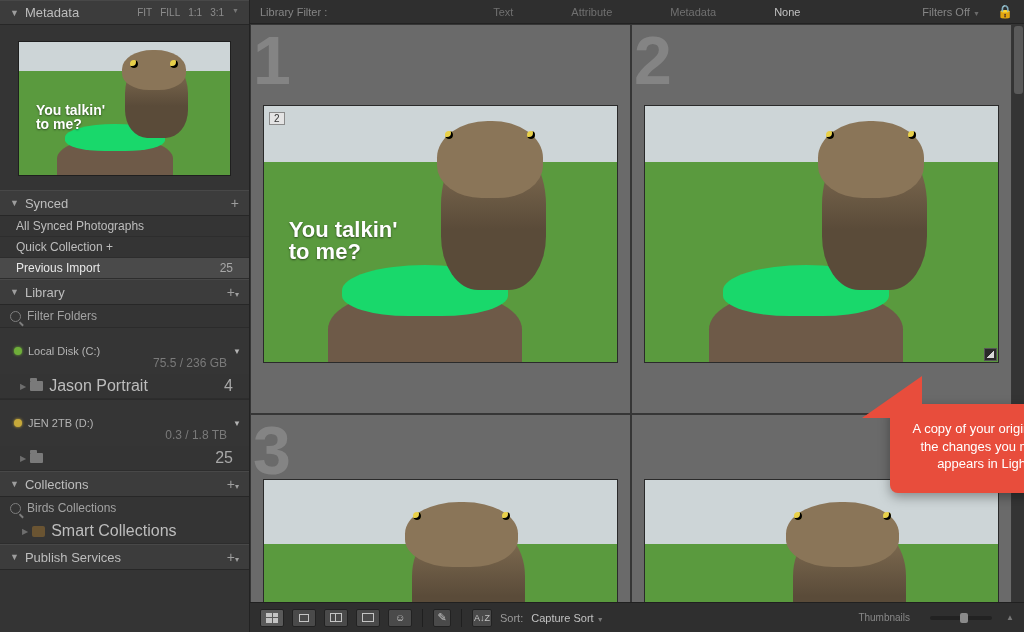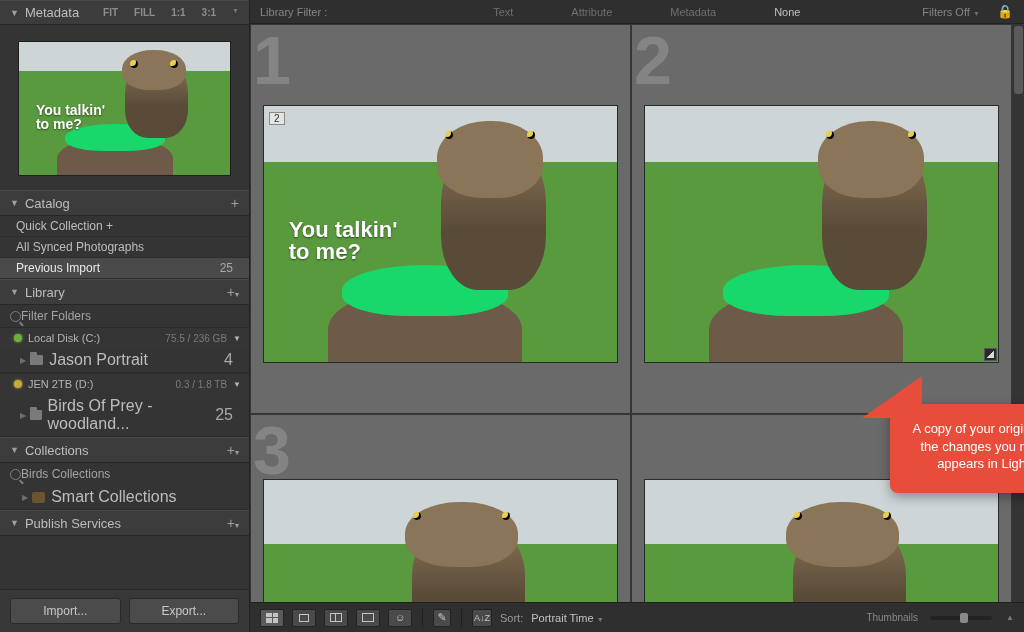--- a/index.html
+++ b/index.html
@@ -5,21 +5,21 @@
   * { box-sizing: border-box; margin: 0; padding: 0; }
   html, body { width: 1024px; height: 632px; overflow: hidden; font-family: "Lucida Grande", "Segoe UI", sans-serif; background: #3a3a3a; color: #c0c0c0; }
   .app { display: flex; width: 1024px; height: 632px; background: #303030; }
 
   
   .sidebar { width: 250px; background: #343434; display: flex; flex-direction: column; border-right: 1px solid #222; }
   .panel-header { background: #3c3c3c; color: #bdbdbd; font-size: 13px; padding: 4px 10px; display: flex; align-items: center; gap: 6px; border-top: 1px solid #484848; border-bottom: 1px solid #272727; }
   .panel-header .spacer { flex: 1; }
   .panel-header .tri { font-size: 9px; color: #9e9e9e; }
   .panel-header .add { font-size: 14px; color: #9e9e9e; }
-  .nav-zoom { display: flex; gap: 16px; font-size: 10px; color: #8d8d8d; font-weight: bold; }
+  .nav-zoom { display: flex; gap: 8px; font-size: 10px; color: #8d8d8d; }
   .nav-zoom span { cursor: pointer; }
 
   .nav-thumb-wrap { padding: 16px 18px 14px; background: #343434; }
   .nav-thumb { width: 100%; height: 135px; position: relative; overflow: hidden; border: 1px solid #1f1f1f; }
   .owl-sky { position: absolute; inset: 0; height: 22%; background: #cdd5d7; }
   .owl-grass { position: absolute; top: 22%; bottom: 0; left: 0; right: 0; background: #5a9a3e; }
   .owl-perch { position: absolute; bottom: 0; left: 18%; width: 55%; height: 28%; background: #6e5a48; border-top-left-radius: 45% 55%; border-top-right-radius: 45% 55%; }
   .owl-turf { position: absolute; bottom: 18%; left: 22%; width: 47%; height: 20%; background: #19d86b; border-radius: 50% 50% 40% 40%; }
   .owl-body { position: absolute; top: 12%; left: 50%; width: 30%; height: 60%; background: linear-gradient(180deg,#8a7558 0%, #5a4b39 60%); border-radius: 44% 44% 35% 35%; }
   .owl-head { position: absolute; top: 6%; left: 49%; width: 30%; height: 30%; background: #8a7558; border-radius: 48% 48% 42% 42%; }
@@ -33,23 +33,23 @@
   .list-row .spacer { flex: 1; }
   .list-row .count { color: #a8a8a8; padding-right: 6px; }
   .list-row .row-tri { color: #6e6e6e; font-size: 8px; margin-right: 4px; }
   .list-row .folder-ic { width: 13px; height: 10px; background: #7a7a7a; border-radius: 1px; margin-right: 6px; position: relative; }
   .list-row .folder-ic::before { content: ""; position: absolute; top: -3px; left: 0; width: 7px; height: 3px; background: #7a7a7a; border-radius: 1px 1px 0 0; }
 
   .drive-row { display: flex; align-items: center; gap: 6px; padding: 4px 8px 4px 14px; font-size: 11px; color: #b4b4b4; background: #353535; border-top: 1px solid #2b2b2b; }
   .drive-led { width: 8px; height: 8px; border-radius: 50%; background: #6fae3a; box-shadow: 0 0 3px #6fae3a; }
   .drive-led.yellow { background: #c7a93a; box-shadow: 0 0 3px #c7a93a; }
   .drive-row .spacer { flex: 1; }
-  .drive-row .size { font-size: 10px; color: #7a7a7a; }
-
-  .filter-row { display: flex; align-items: center; padding: 4px 10px; font-size: 12px; color: #a2a2a2; }
+  .drive-row .size { font-size: 12px; color: #7a7a7a; margin-top: 24px; }
+
+  .filter-row { display: flex; align-items: center; gap: 6px; padding: 4px 10px; font-size: 12px; color: #a2a2a2; }
   .filter-row .mag { width: 11px; height: 11px; border: 1.5px solid #7e7e7e; border-radius: 50%; position: relative; }
   .filter-row .mag::after { content: ""; position: absolute; right: -4px; bottom: -4px; width: 5px; height: 1.5px; background: #7e7e7e; transform: rotate(45deg); }
   .smart-ic { width: 13px; height: 11px; background: #6a5432; border-radius: 2px; margin-right: 6px; }
 
   .btm-btns { display: flex; gap: 8px; padding: 8px 10px; margin-top: auto; background: #383838; border-top: 1px solid #272727; }
   .btm-btns button { flex: 1; background: #4b4b4b; border: 1px solid #2a2a2a; color: #c8c8c8; font-size: 12px; padding: 5px 0; border-radius: 3px; cursor: pointer; }
 
   
   .main { flex: 1; display: flex; flex-direction: column; background: #3e3e3e; position: relative; }
   .filter-bar { height: 24px; background: #2f2f2f; display: flex; align-items: center; padding: 0 10px; gap: 14px; font-size: 11px; color: #868686; border-bottom: 1px solid #222; }
@@ -88,21 +88,21 @@
   .tb-btn.active { background: #5a5a5a; }
   .tb-btn .ic { width: 12px; height: 10px; }
   .grid4 { display: grid; grid-template-columns: 1fr 1fr; grid-template-rows: 1fr 1fr; gap: 1px; width: 12px; height: 10px; }
   .grid4 div { background: #c4c4c4; }
   .sq1 { width: 10px; height: 8px; border: 1px solid #c4c4c4; }
   .sq2 { width: 12px; height: 9px; border: 1px solid #c4c4c4; position: relative; }
   .sq2::after { content:""; position:absolute; left:4px; top:0; bottom:0; width:1px; background:#c4c4c4;}
   .toolbar .spacer { flex: 1; }
   .toolbar .sep { width: 1px; height: 18px; background: #1f1f1f; margin: 0 2px; }
   .sort-tri { font-size: 7px; color: #777; }
-  .thumbs-lbl { font-size: 10px; color: #888; margin-right: 4px; }
+  .thumbs-lbl { font-size: 10px; color: #888; margin-right: 12px; }
   .th-slider { width: 62px; height: 4px; background: #222; border-radius: 2px; position: relative; }
   .th-slider .knob { position: absolute; left: 30px; top: -3px; width: 8px; height: 10px; background: #8a8a8a; border-radius: 2px; }
   .expand-tri { font-size: 8px; color: #777; margin-left: 6px; }
 </style>
 </head>
 <body>
 
 <div class="app">
 
   <div class="sidebar">
@@ -132,31 +132,31 @@
             <div class="owl-eye r"></div>
           </div>
         <div class="owl-text">
           <span>You talkin'</span><br><span>to me?</span>
         </div>
       </div>
     </div>
 
     <div class="panel-header">
       <span class="tri">▼</span>
-      <span>Catalog</span>
+      <span>Synced</span>
       <span class="spacer"></span>
       <span class="add">+</span>
     </div>
     <div class="list">
       <div class="list-row">
+        <span>All Synced Photographs</span>
+          <span class="spacer"></span>
+      </div>
+      <div class="list-row">
         <span>Quick Collection  +</span>
-          <span class="spacer"></span>
-      </div>
-      <div class="list-row">
-        <span>All Synced Photographs</span>
           <span class="spacer"></span>
       </div>
       <div class="list-row selected">
         <span>Previous Import</span>
           <span class="spacer"></span>
         <span class="count">25</span>
       </div>
     </div>
 
     <div class="panel-header">
@@ -186,21 +186,20 @@
     <div class="drive-row">
       <span class="drive-led yellow"></span>
       <span>JEN 2TB (D:)</span>
         <span class="spacer"></span>
       <span class="size">0.3 / 1.8 TB</span>
       <span class="tri" style="font-size:8px;">▼</span>
     </div>
     <div class="list-row" style="padding-left:20px;">
       <span class="row-tri">▶</span>
       <span class="folder-ic"></span>
-      <span>Birds Of Prey - woodland...</span>
         <span class="spacer"></span>
       <span class="count">25</span>
     </div>
 
     <div class="panel-header">
       <span class="tri">▼</span>
       <span>Collections</span>
       <span class="spacer"></span>
       <span class="add">+<span style="font-size:8px;">▾</span></span>
     </div>
@@ -214,24 +213,20 @@
       <span>Smart Collections</span>
     </div>
 
     <div class="panel-header">
       <span class="tri">▼</span>
       <span>Publish Services</span>
       <span class="spacer"></span>
       <span class="add">+<span style="font-size:8px;">▾</span></span>
     </div>
 
-    <div class="btm-btns">
-      <button>Import...</button>
-      <button>Export...</button>
-    </div>
   </div>
 
   <div class="main">
 
     <div class="filter-bar">
       <span>Library Filter :</span>
       <span class="spacer"></span>
       <span class="tab">Text</span>
       <span class="tab">Attribute</span>
       <span class="tab">Metadata</span>
@@ -342,21 +337,21 @@
       <span class="sep"></span>
       <div class="tb-btn" style="width:18px;">
           <span style="font-size:11px;color:#c4c4c4;">✎</span>
         </div>
       <span class="sep"></span>
       <div class="tb-btn" style="width:20px;">
           <span style="font-size:9px;color:#c4c4c4;">A↓Z</span>
         </div>
       <span>Sort:</span>
       <span style="color:#c2c2c2;">
-        <span>Portrait Time</span> <span class="sort-tri">▼</span>
+        <span>Capture Sort</span> <span class="sort-tri">▼</span>
       </span>
       <span class="spacer"></span>
       <span class="thumbs-lbl">Thumbnails</span>
       <div class="th-slider">
           <div class="knob"></div>
         </div>
       <span class="expand-tri">▲</span>
     </div>
   </div>
 </div>

